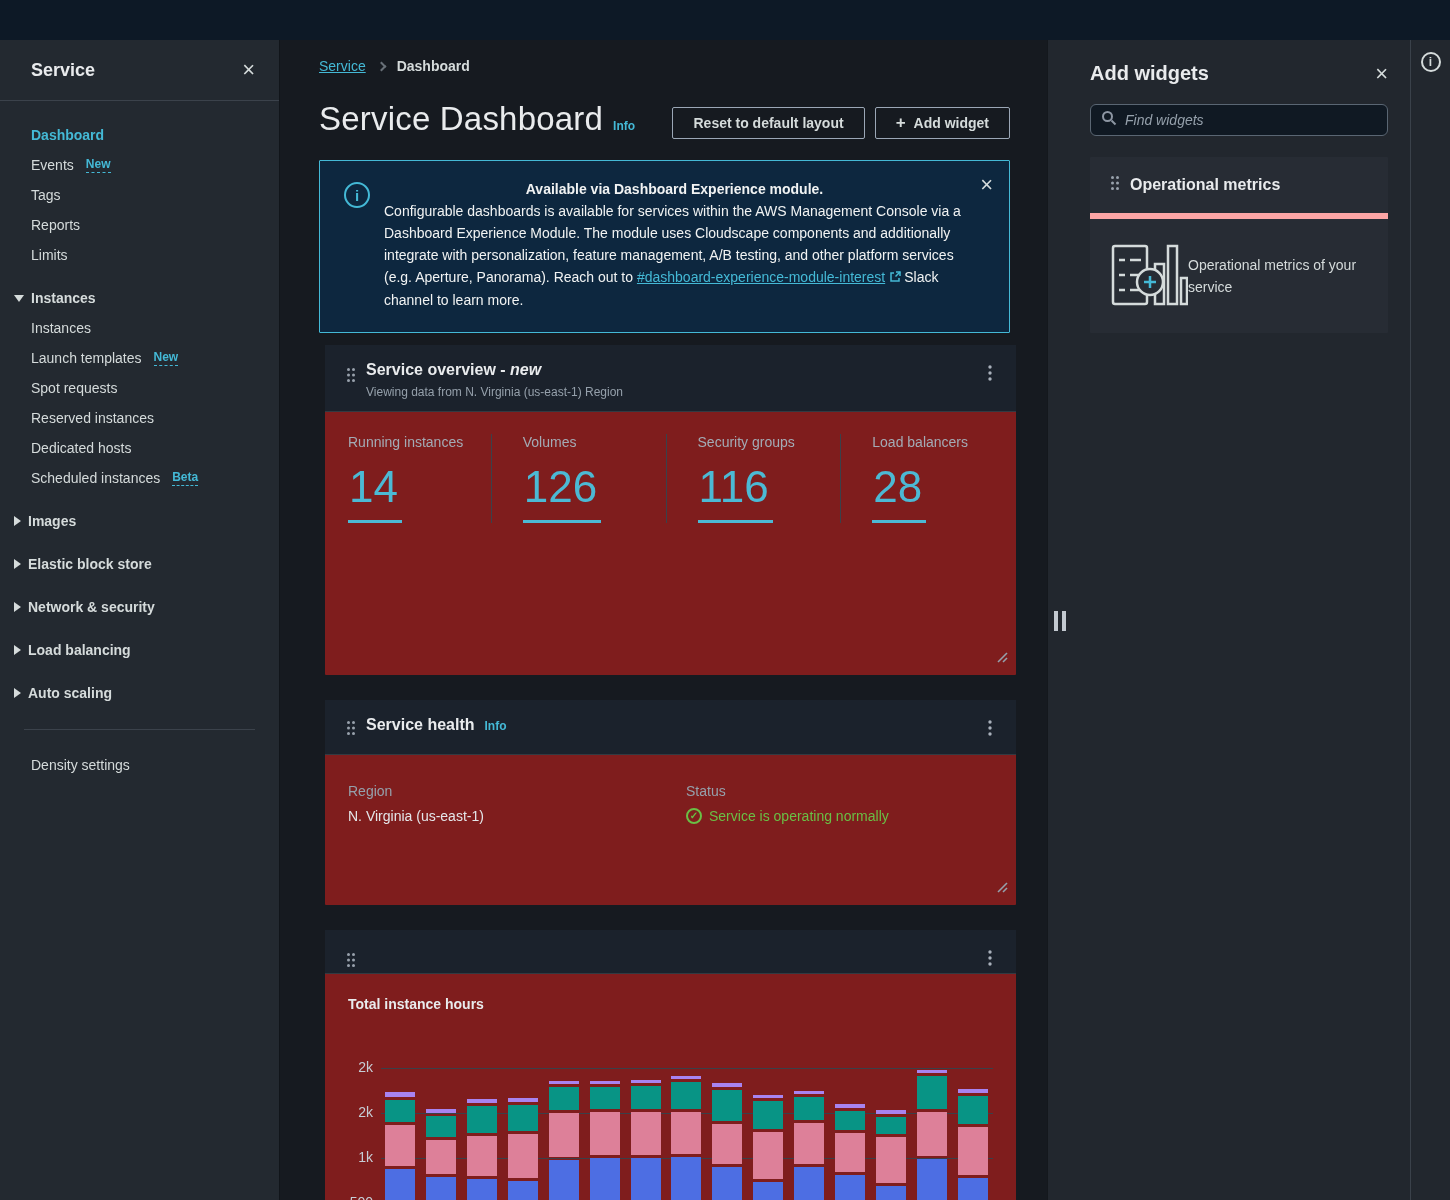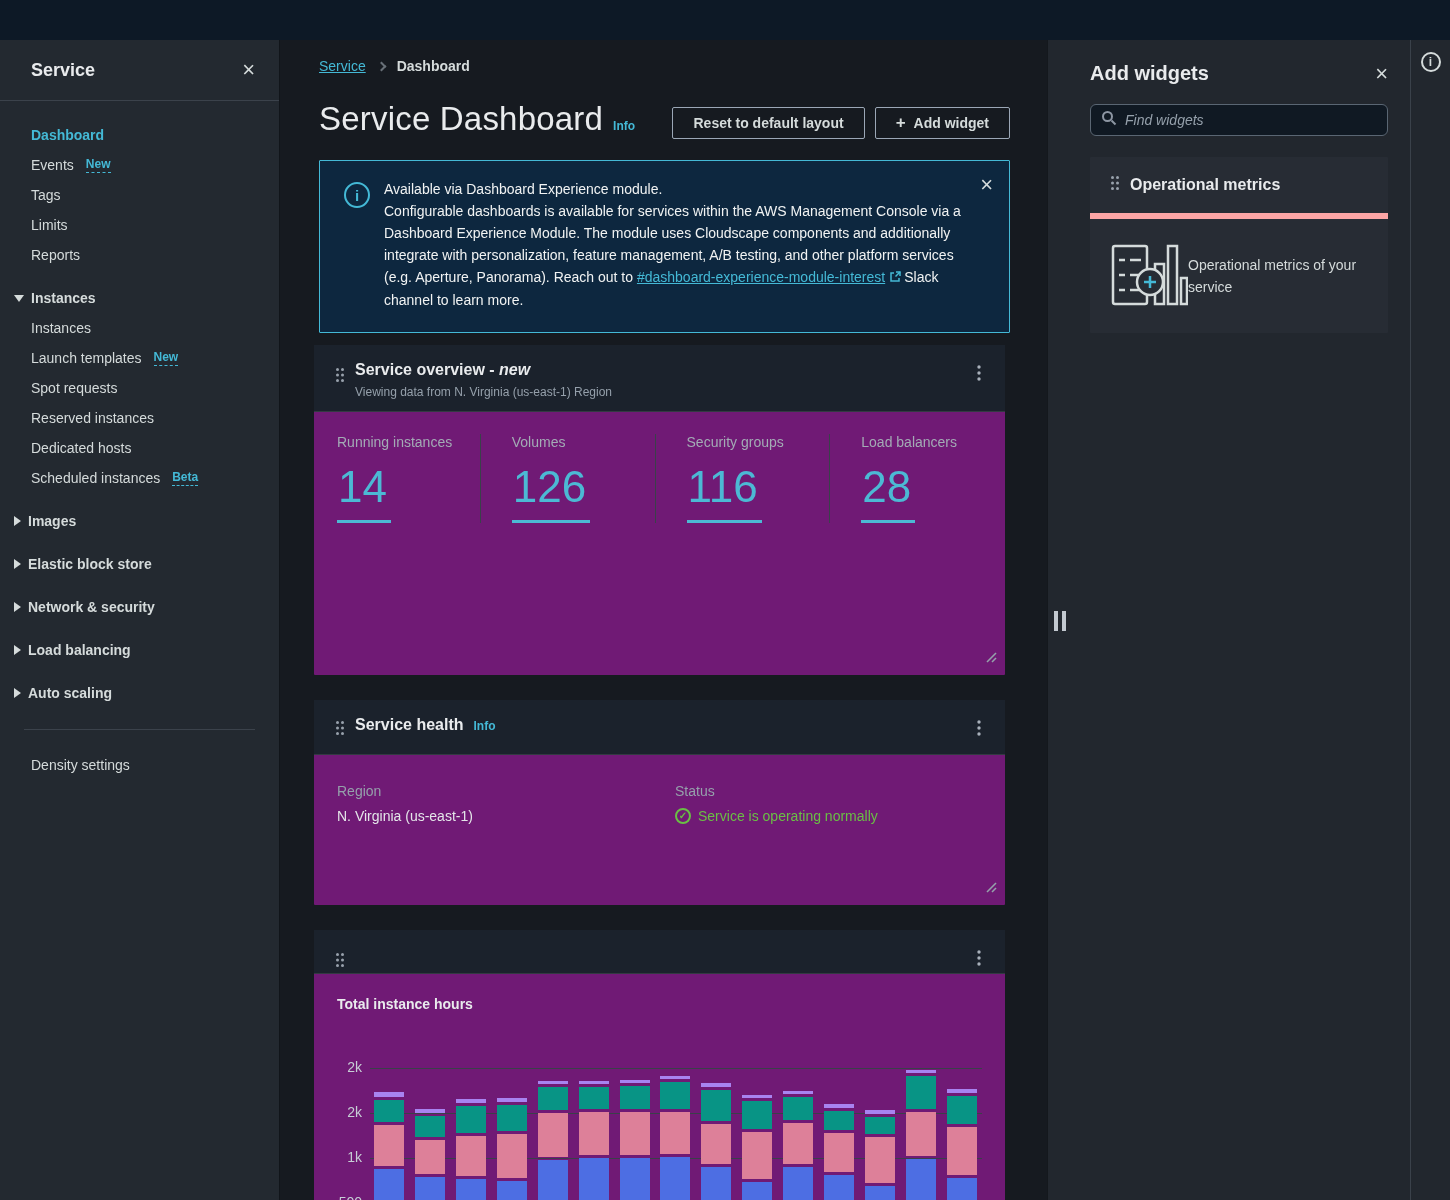--- a/index.html
+++ b/index.html
@@ -47,27 +47,27 @@
   .btn .plus { font-size:17px; font-weight:bold; }
 
   
   .flashbar { position:absolute; left:38px; top:120px; width:691px; height:173px;
     background:#0d273f; border:1px solid #44b9d6; border-radius:1px;
     padding:17px 44px 16px 24px; display:flex; gap:14px; }
   .flash-icon { width:26px; height:26px; border:2px solid #44b9d6; border-radius:50%;
     color:#44b9d6; font-weight:bold; font-size:15px; display:flex; align-items:center; justify-content:center;
     flex:none; margin-top:4px; }
   .flash-body { font-size:14px; line-height:22px; color:#f1f3f3; }
-  .flash-title { font-weight:normal; }
+  .flash-title { font-weight:bold;text-align:center; }
   .flash-link { color:#44b9d6; text-decoration:underline; }
   .flash-close { position:absolute; top:16px; right:16px; }
   .ext-icon { display:inline-block; vertical-align:-1px; margin:0 3px 0 4px; }
 
   
-  .widget { position:absolute; left:33px; width:691px; background:#701a75; border-radius:1px; }
+  .widget { position:absolute; left:44px; width:691px; background:#7f1d1d; border-radius:1px; }
   .widget-head { background:#1b222c; border-bottom:1px solid #333a42; padding:0 18px 0 21px;
     display:flex; align-items:flex-start; }
   .drag { flex:none; margin:22px 10px 0 0; cursor:grab; }
   .wh-text { padding-top:16px; padding-bottom:12px; }
   .widget-title { font-size:16px; font-weight:bold; color:#e9ebed; }
   .widget-title em { font-style:italic; }
   .widget-desc { font-size:12px; color:#95a0ab; margin-top:6px; }
   .kebab { margin-left:auto; margin-top:16px; background:none; border:none; cursor:pointer; padding:4px 6px; }
   .resize-handle { position:absolute; right:8px; bottom:8px; cursor:nwse-resize; }
 
@@ -143,24 +143,24 @@
         <a>Dashboard</a>
       </li>
     <li class="nav-item">
         <a>Events</a>
         <span class="badge">New</span>
       </li>
     <li class="nav-item">
         <a>Tags</a>
       </li>
     <li class="nav-item">
+        <a>Reports</a>
+      </li>
+    <li class="nav-item">
         <a>Limits</a>
-      </li>
-    <li class="nav-item">
-        <a>Reports</a>
       </li>
     <li class="nav-section">
         <span class="tri-down"></span>
         <span>Instances</span>
       </li>
     <li class="nav-item">
         <a>Instances</a>
       </li>
     <li class="nav-item">
         <a>Launch templates</a>

